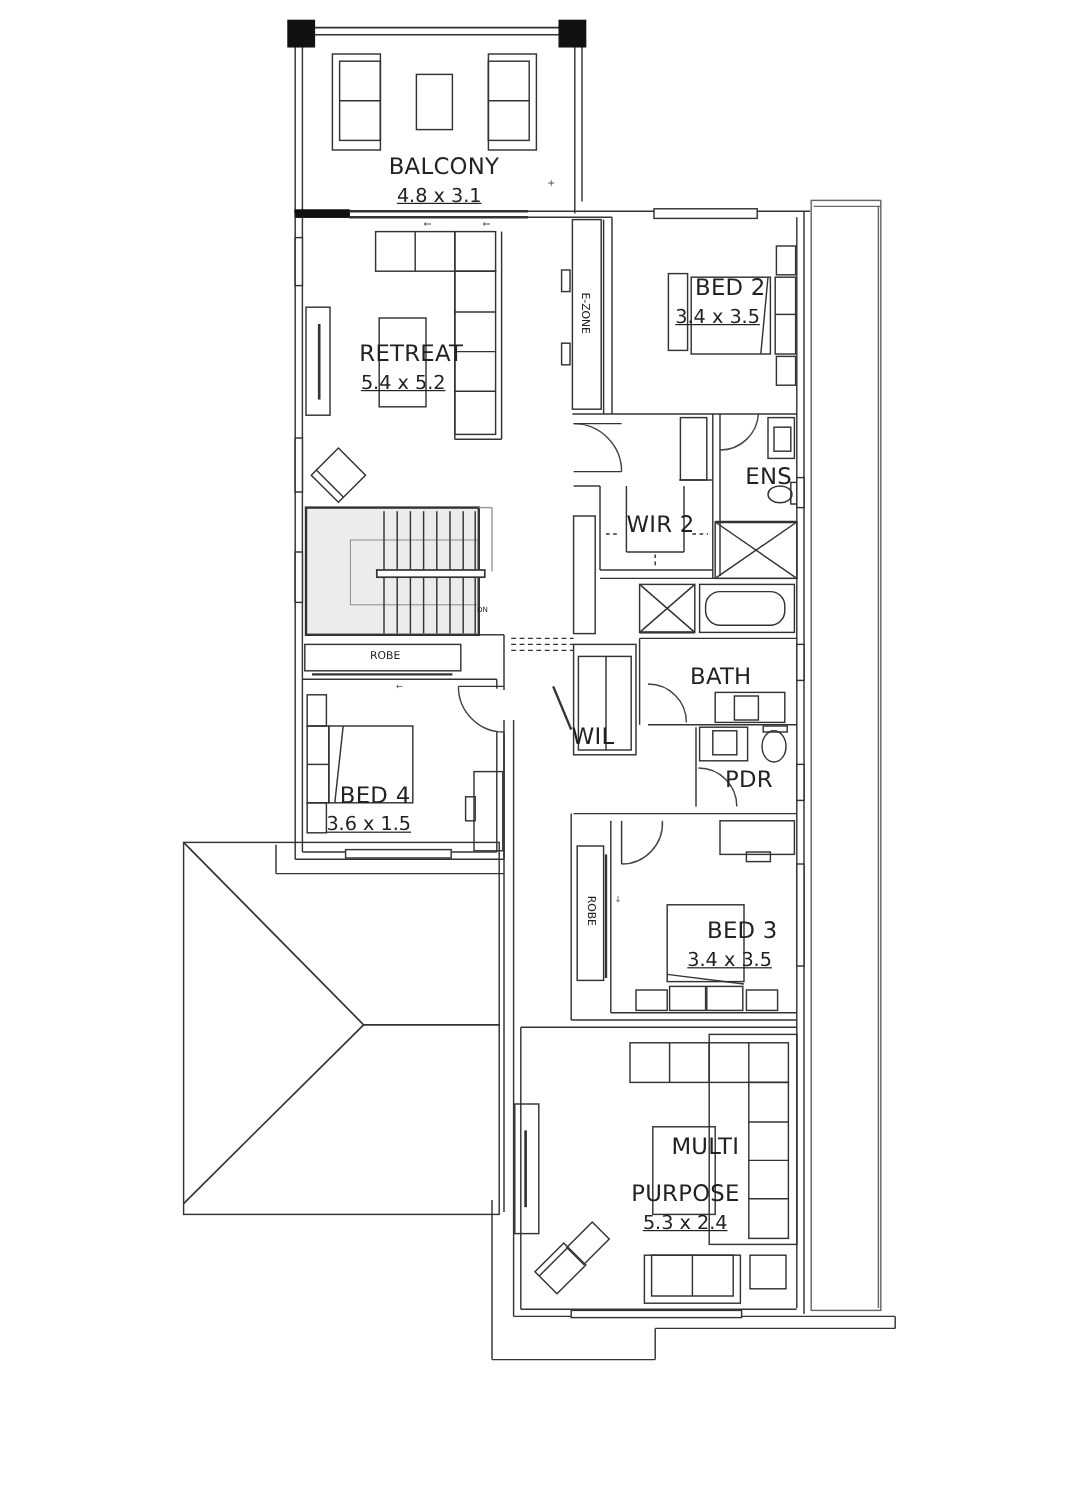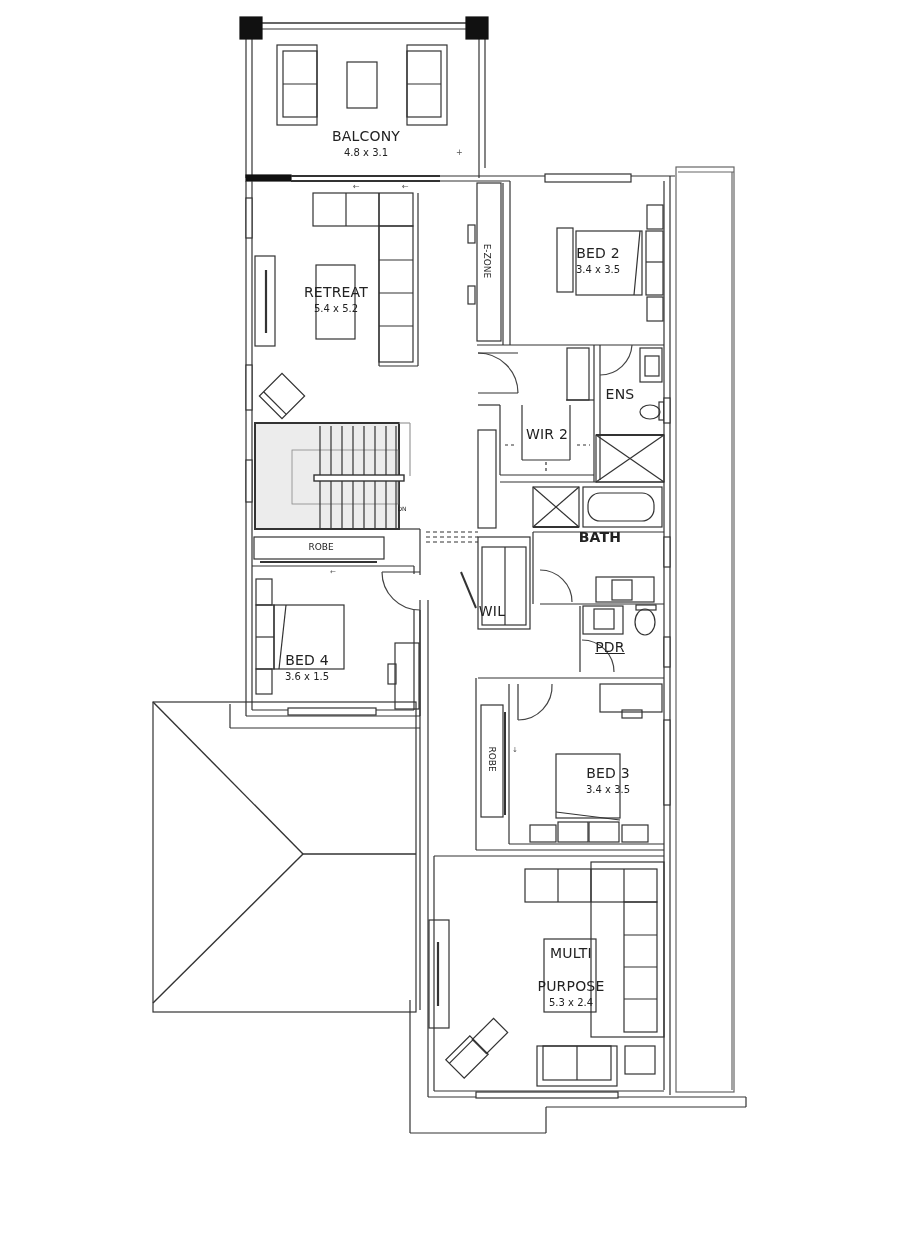--- a/index.html
+++ b/index.html
@@ -1,22 +1,22 @@
 <!DOCTYPE html>
 <html><head>
 <meta charset="utf-8">
 <style>
   html, body { margin: 0; padding: 0; background: #ffffff; }
   body { width: 900px; height: 1245px; position: relative; overflow: hidden;
          font-family: "DejaVu Sans", sans-serif; }
   #plan { position: absolute; left: 0; top: 0; }
   .lbl { position: absolute; text-align: center; color: #222; white-space: nowrap;
          font-family: "DejaVu Sans", sans-serif; }
-  .room-name { font-size: 14px; letter-spacing: 0.2px; }
-  .room-dim { font-size: 10px; margin-top: 3px; }
+  .room-name { font-size: 19px; letter-spacing: 0.2px; text-align: right; }
+  .room-dim { font-size: 16px; margin-top: 3px; text-decoration: underline; }
   .small { font-size: 9px; }
   .vert { transform: rotate(90deg); transform-origin: center center; }
 </style>
 </head>
 <body>
 
 <svg id="plan" width="900" height="1245" viewBox="0 0 900 1245" xmlns="http://www.w3.org/2000/svg" fill="none" stroke="#333" stroke-width="1.2">
 
   <g>
     <line x1="240" y1="23" x2="487" y2="23" stroke-width="1.5"></line>
@@ -326,34 +326,34 @@
   <div class="room-dim">4.8 x 3.1</div>
 </div>
 
 <div class="lbl" style="left:286px;top:284px;width:100px;">
   <div class="room-name">RETREAT</div>
   <div class="room-dim">5.4 x 5.2</div>
 </div>
 
 <div class="lbl small vert" style="left:462px;top:256px;width:50px;">E-ZONE</div>
 
-<div class="lbl" style="left:558px;top:245px;width:80px;">
+<div class="lbl" style="left:558px;top:229px;width:80px;">
   <div class="room-name">BED 2</div>
   <div class="room-dim">3.4 x 3.5</div>
 </div>
 
-<div class="lbl room-name" style="left:598px;top:386px;width:44px;">ENS</div>
+<div class="lbl room-name" style="left:616px;top:386px;width:44px;">ENS</div>
 
 <div class="lbl room-name" style="left:522px;top:426px;width:50px;">WIR 2</div>
 
-<div class="lbl room-name" style="left:575px;top:529px;width:50px;font-weight:bold;">BATH</div>
+<div class="lbl room-name" style="left:575px;top:553px;width:50px;">BATH</div>
 
 <div class="lbl room-name" style="left:472px;top:575px;width:40px;margin-top:28px;">WIL</div>
 
-<div class="lbl room-name" style="left:588px;top:639px;width:44px;text-decoration:underline;">PDR</div>
+<div class="lbl room-name" style="left:600px;top:639px;width:44px;">PDR</div>
 
 <div class="lbl small" style="left:296px;top:542px;width:50px;">ROBE</div>
 
 <div class="lbl" style="left:272px;top:652px;width:70px;">
   <div class="room-name">BED 4</div>
   <div class="room-dim">3.6 x 1.5</div>
 </div>
 
 <div class="lbl small" style="left:394px;top:505px;width:16px;font-size:6px;">DN</div>
 

